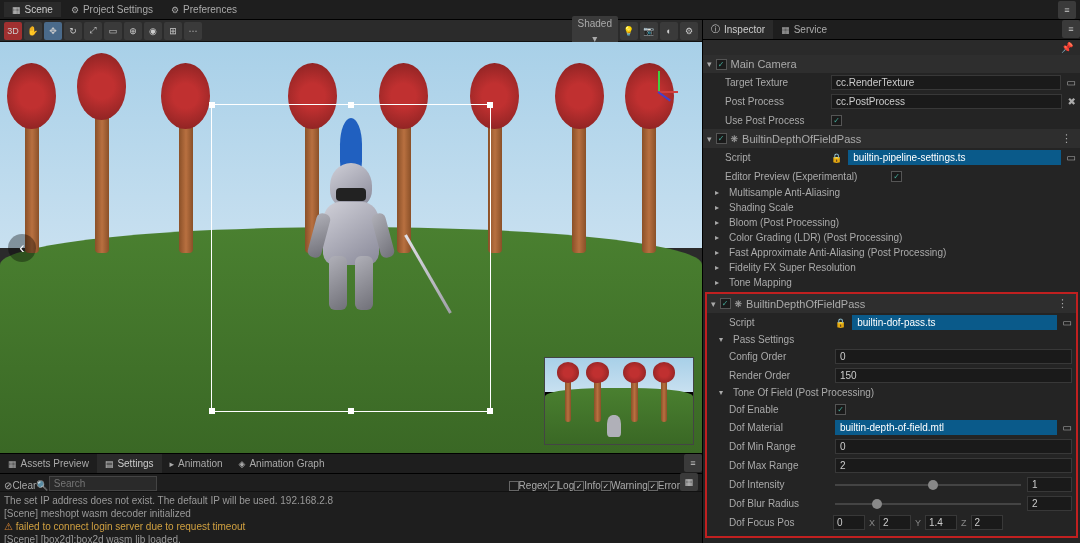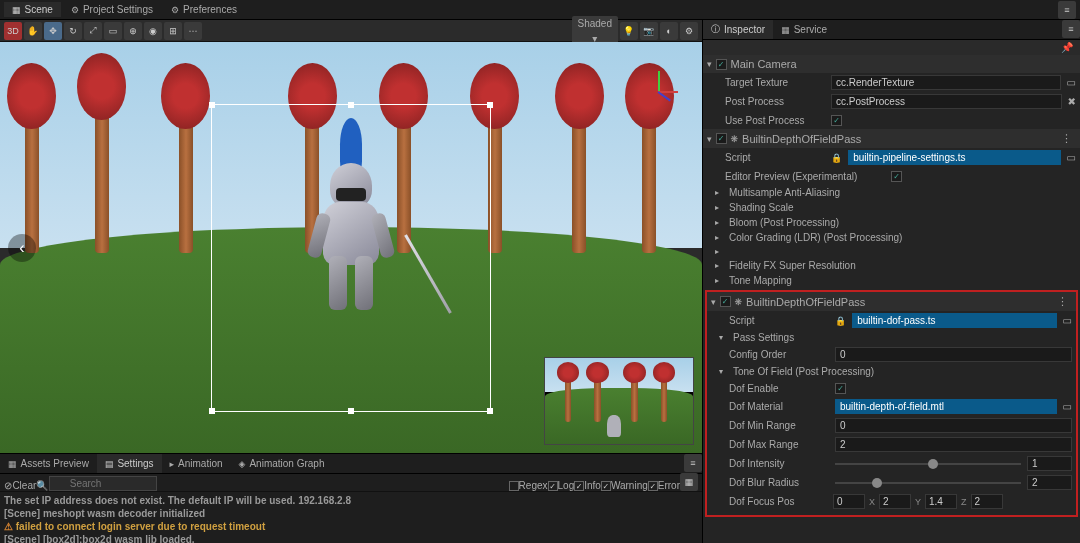--- a/index.html
+++ b/index.html
@@ -43,26 +43,26 @@
 .gizmo-z { position: absolute; top: 50%; left: 50%; width: 15px; height: 2px; background: #4040d0; transform: rotate(35deg); transform-origin: left; }
 .nav-arrow { position: absolute; top: 50%; left: 8px; transform: translateY(-50%); width: 28px; height: 28px; background: rgba(0,0,0,0.35); border-radius: 50%; display: flex; align-items: center; justify-content: center; color: #fff; cursor: pointer; font-size: 16px; }
 .preview { position: absolute; bottom: 8px; right: 8px; width: 150px; height: 88px; background: #000; border: 1px solid #444; }
 .preview .sky { height: 40%; }
 .preview .ground { top: 35%; border-radius: 40% 40% 0 0 / 15% 15% 0 0; }
 .preview-knight { position: absolute; bottom: 8%; left: 42%; width: 14px; height: 22px; background: #b0b0b8; border-radius: 40% 40% 20% 20%; }
 .bottom-panel { height: 90px; background: #1e1e1e; border-top: 1px solid #000; display: flex; flex-direction: column; }
 .bottom-tabs { display: flex; height: 20px; border-bottom: 1px solid #000; }
 .console-toolbar { display: flex; align-items: flex-end; height: 18px; padding: 0 4px; gap: 0; border-bottom: 1px solid #111; font-size: 10px; }
 .console-body { flex: 1; overflow: auto; padding: 2px 4px; }
-.log-line { padding: 1px 0; font-size: 10px; color: #999; font-weight: bold; }
+.log-line { padding: 1px 0; font-size: 10px; color: #999; }
 .log-line.warn { color: #d0a040; }
 .log-line.warn::before { content: "⚠ "; color: #d08030; }
 .checkbox { width: 10px; height: 10px; border: 1px solid #666; display: inline-flex; align-items: center; justify-content: center; font-size: 8px; cursor: pointer; }
 .checkbox.checked::after { content: "✓"; color: #ccc; }
-.search-input { background: #2a2a2a; border: 1px solid #444; color: #aaa; padding: 1px 20px; font-size: 10px; width: 108px; }
+.search-input { background: #2a2a2a; border: 1px solid #444; color: #aaa; padding: 1px 4px; font-size: 10px; width: 108px; }
 .inspector { width: 378px; background: #242424; border-left: 1px solid #000; display: flex; flex-direction: column; overflow: auto; }
 .insp-tabs { display: flex; height: 20px; border-bottom: 1px solid #000; background: #1e1e1e; }
 .insp-header { display: flex; align-items: center; padding: 2px 6px; background: #2a2a2a; font-size: 10px; gap: 4px; }
 .section-hdr { display: flex; align-items: center; padding: 3px 4px; background: #2e2e2e; font-size: 11px; cursor: pointer; gap: 4px; }
 .section-hdr .toggle { font-size: 9px; }
 .prop-row { display: flex; align-items: center; padding: 2px 4px 2px 22px; min-height: 18px; gap: 6px; font-size: 10px; }
 .prop-label { width: 100px; flex-shrink: 0; color: #aaa; }
 .prop-input { flex: 1; background: #1a1a1a; border: 1px solid #383838; color: #ccc; padding: 1px 4px; font-size: 10px; min-width: 0; }
 .prop-input.blue { background: #0a5a8a; border-color: #0a5a8a; color: #fff; }
 .prop-num { width: 45px; background: #1a1a1a; border: 1px solid #383838; color: #ccc; padding: 1px 4px; font-size: 10px; text-align: left; }
@@ -327,20 +327,21 @@
       <div class="collapse-row">
           <span class="arrow">▸</span>
           <span>Bloom (Post Processing)</span>
         </div>
       <div class="collapse-row">
           <span class="arrow">▸</span>
           <span>Color Grading (LDR) (Post Processing)</span>
         </div>
       <div class="collapse-row">
           <span class="arrow">▸</span>
+          <span>Fast Approximate Anti-Aliasing (Post Processing)</span>
         </div>
       <div class="collapse-row">
           <span class="arrow">▸</span>
           <span>Fidelity FX Super Resolution</span>
         </div>
       <div class="collapse-row">
           <span class="arrow">▸</span>
           <span>Tone Mapping</span>
         </div>
 
@@ -359,20 +360,24 @@
           <input class="prop-input blue" value="builtin-dof-pass.ts" style="">
           <span>▭</span>
         </div>
         <div class="collapse-row">
             <span class="arrow">▾</span>
             <span>Pass Settings</span>
           </div>
         <div class="prop-row">
           <span class="prop-label">Config Order</span>
           <input class="prop-input" value="0" style="">
+        </div>
+        <div class="prop-row">
+          <span class="prop-label">Render Order</span>
+          <input class="prop-input" value="150" style="">
         </div>
         <div class="collapse-row">
             <span class="arrow">▾</span>
             <span>Tone Of Field (Post Processing)</span>
           </div>
         <div class="prop-row">
           <span class="prop-label">Dof Enable</span>
           <span class="chk on"></span>
         </div>
         <div class="prop-row">

